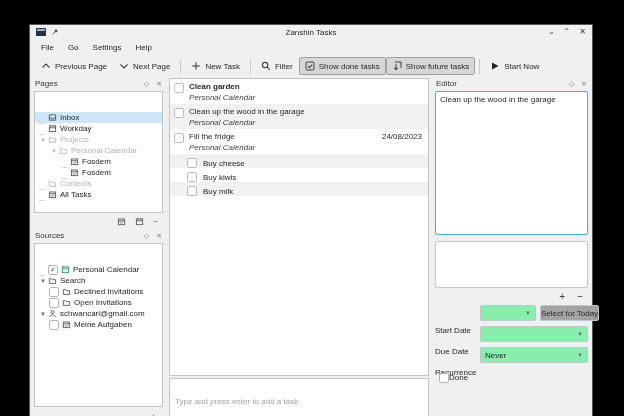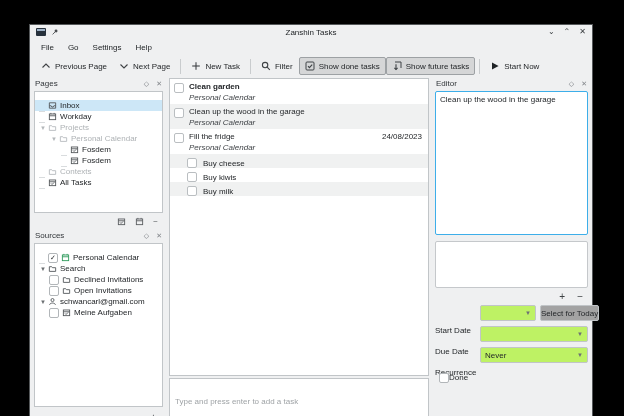--- a/index.html
+++ b/index.html
@@ -28,21 +28,21 @@
   .ic10{width:10px;height:10px;flex:none;display:block;}
   .chev{color:#3f4346;}
   
   .main{flex:1;display:flex;min-height:0;}
   .left-col{width:137px;flex:none;display:flex;flex-direction:column;min-height:0;}
   .center-col{flex:1;display:flex;flex-direction:column;min-width:0;padding:0 2px;}
   .right-col{width:161px;flex:none;display:flex;flex-direction:column;min-height:0;}
   .dock-header{height:13px;display:flex;align-items:center;padding:0 5px;color:#313539;flex:none;}
   .dock-title{flex:1;}
   .dock-btn{color:#83878b;margin-left:7px;font-size:7px;line-height:7px;}
-  .tree-box{background:#fff;border:1px solid #c1c5c8;margin:1px 4px 0 4px;flex:1;overflow:hidden;padding-top:8px;min-height:0;}
+  .tree-box{background:#fff;border:1px solid #c1c5c8;margin:1px 4px 0 4px;flex:1;overflow:hidden;padding-top:20px;min-height:0;}
   .tree-row{height:11px;display:flex;align-items:center;padding-left:3px;white-space:nowrap;}
   .tree-row.selected{background:#cde7f7;}
   .ind{width:11px;flex:none;}
   .exp{width:10px;flex:none;color:#6b6f72;font-size:6px;text-align:center;line-height:10px;}
   .exp.dis{color:#b3b7ba;}
   .stub{width:10px;flex:none;position:relative;}
   .stub::after{content:"";position:absolute;left:1px;top:5px;width:6px;height:1px;background:#d9dcde;}
   .t-ic{color:#54585b;margin-right:3px;}
   .t-ic.dis{color:#b6babd;}
   .t-ic.green{color:#2e9a5b;}
@@ -70,21 +70,21 @@
   .add-task::placeholder{color:#9fa3a6;}
   
   .ed-textarea{height:136px;flex:none;border:1px solid #3daee9;border-radius:2px;background:#fff;margin:1px 4px 0 4px;
                padding:3px 4px;resize:none;outline:none;font-family:"Liberation Sans",sans-serif;font-size:8px;color:#232629;}
   .attach-box{height:45px;flex:none;border:1px solid #c5c8cb;border-radius:2px;background:#fff;margin:6px 4px 0 4px;}
   .pm-row{display:flex;justify-content:flex-end;gap:12px;padding:5px 9px 3px 9px;color:#3c4043;font-size:10px;line-height:8px;}
   .pm-btn{cursor:default;}
   .ed-form{padding:1px 4px 0 4px;display:flex;flex-direction:column;gap:5px;}
   .form-row{display:flex;align-items:center;height:16px;}
   .form-label{width:45px;flex:none;color:#232629;margin-top:34px;}
-  .combo{height:14px;border:1px solid #c1c5c8;border-radius:2px;background:#bef264;display:flex;align-items:center;padding:0 4px;min-width:0;}
+  .combo{height:14px;border:1px solid #c1c5c8;border-radius:2px;background:#86efac;display:flex;align-items:center;padding:0 4px;min-width:0;}
   .combo .cchev{margin-left:auto;color:#6d7174;font-size:6px;}
   .combo.start{width:46px;flex:none;}
   .combo.grow{flex:1;}
   .today-btn{height:14px;flex:1;border:1px solid #c1c5c8;border-radius:2px;background:#a3a3a3;margin-left:4px;
              display:flex;align-items:center;justify-content:center;white-space:nowrap;}
   .done-row{display:flex;align-items:flex-start;gap:0;padding:5px 4px 0 4px;}
   svg{display:block;}
 </style>
 </head>
 <body>

